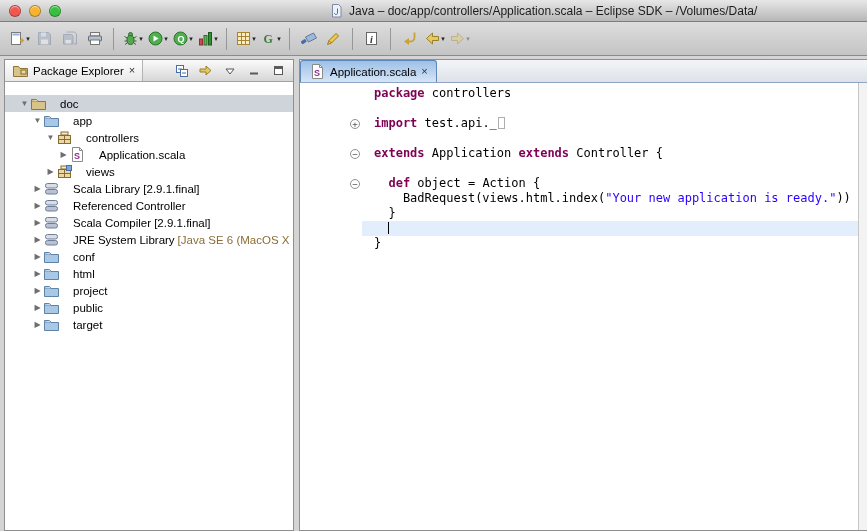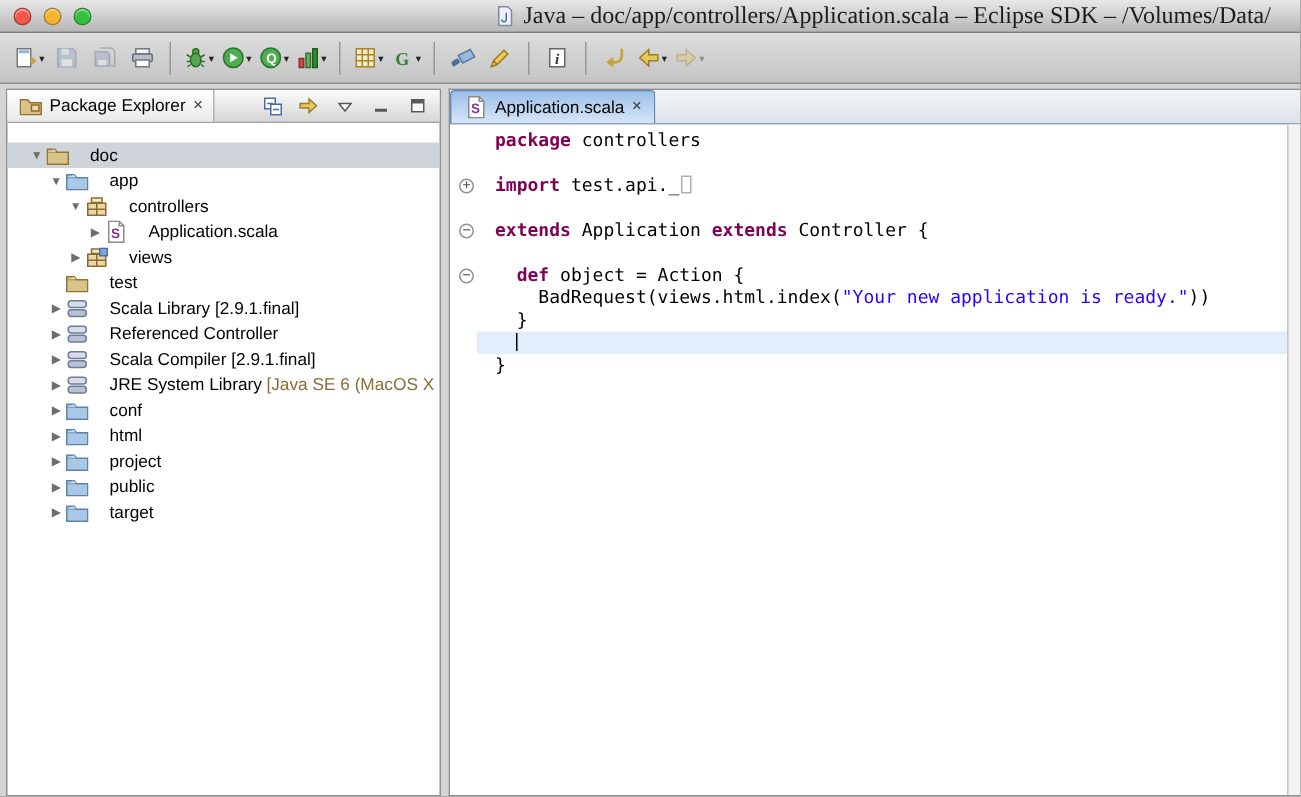--- a/index.html
+++ b/index.html
@@ -8,21 +8,21 @@
   .window{width:867px;height:531px;position:relative;background:#d4d4d4;overflow:hidden;outline:1px solid #666;}
 
   
   .titlebar{height:22px;background:linear-gradient(#e7e7e7,#b7b7b7);border-bottom:1px solid #7d7d7d;position:relative;}
   .traffic{position:absolute;left:9px;top:5px;display:flex;gap:8px;}
   .light{width:12px;height:12px;border-radius:50%;border:1px solid rgba(0,0,0,.3);box-shadow:inset 0 1px 1px rgba(255,255,255,.6);}
   .light-close{background:var(--close-light);}
   .light-minimize{background:var(--minimize-light);}
   .light-zoom{background:var(--zoom-light);}
   .title-wrap{position:absolute;left:328px;right:0;top:0;bottom:0;display:flex;align-items:center;gap:5px;overflow:hidden;white-space:nowrap;}
-  .title{font-size:16px;color:#1c1c1c;font-family:Liberation Serif, serif;}
+  .title{font-size:12px;color:#1c1c1c;}
 
   
   .toolbar{height:34px;background:linear-gradient(#dddddd,#c4c4c4);border-bottom:1px solid #8b8b8b;display:flex;align-items:center;padding:0 7px;}
   .tb-btn{height:26px;min-width:25px;border:none;background:transparent;display:inline-flex;align-items:center;justify-content:center;border-radius:3px;padding:0 2px;}
   .tb-btn.disabled{opacity:.38;}
   .tb-sep{width:1px;height:22px;background:#979797;margin:0 6px;flex:none;}
   .dd{font-size:7px;color:#222;margin-left:1px;}
 
   
   .main{position:absolute;top:57px;left:0;right:0;bottom:0;display:flex;padding:2px 0 0 4px;}
@@ -41,21 +41,21 @@
   .icon{display:inline-flex;width:16px;height:16px;align-items:center;justify-content:center;flex:none;}
   .t-label{margin-left:14px;color:#000;}
   .t-dec{color:var(--decoration-text);margin-left:3px;}
   .sash{width:5px;flex:none;}
 
   
   .editor{flex:1;display:flex;flex-direction:column;border:1px solid #8f8f8f;border-right:none;background:#fff;min-width:0;}
   .etabs{height:23px;flex:none;background:linear-gradient(#f3f5f8,#dde2e9);border-bottom:1px solid #8ea6c4;display:flex;align-items:flex-end;}
   .etab{height:22px;display:flex;align-items:center;gap:5px;padding:0 8px;background:linear-gradient(var(--selected-tab-top),var(--selected-tab-bottom));border:1px solid #5f87b8;border-bottom:none;border-top-left-radius:3px;border-top-right-radius:3px;font-size:11.5px;color:#000;}
   .ebody{flex:1;display:flex;min-height:0;}
-  .code{flex:1;font-family:"DejaVu Sans Mono",monospace;font-size:12px;line-height:15px;padding-top:3px;overflow:hidden;min-width:0;}
+  .code{flex:1;font-family:"DejaVu Sans Mono",monospace;font-size:12px;line-height:15px;padding-top:3px;overflow:hidden;min-width:0;padding-left:44px;}
   .line{height:15px;display:flex;}
   .fold{width:18px;flex:none;display:flex;align-items:center;justify-content:flex-end;padding-right:2px;}
   .fold-glyph{width:10px;height:10px;border:1px solid #919191;border-radius:50%;font-size:9px;line-height:8px;text-align:center;color:#555;background:#fff;}
   .txt{flex:1;padding-left:12px;white-space:pre;line-height:15px;}
   .line.current .txt{background:var(--current-line);}
   .kw{color:var(--keyword);font-weight:bold;}
   .str{color:var(--string);}
   .pl{color:var(--plain);}
   .caret{display:inline-block;width:1px;height:12px;background:#000;vertical-align:middle;margin-bottom:2px;}
   .ghost-box{display:inline-block;width:7px;height:12px;border:1px solid #aeaeae;vertical-align:middle;margin-left:1px;margin-bottom:2px;}
@@ -337,30 +337,20 @@
               <svg width="15" height="14" viewBox="0 0 15 14">
                 <rect x="4" y="1" width="7" height="3" fill="#f5ecd0" stroke="#8a6b2d"></rect>
                 <rect x="1.5" y="4.5" width="12" height="8" fill="#ead9a6" stroke="#8a6b2d"></rect>
                 <path d="M1.5 8.5h12M7.5 4.5v8" stroke="#8a6b2d"></path>
                 <rect x="9.5" y=".5" width="5" height="5" fill="#7da7d9" stroke="#4a6da8"></rect>
               </svg>
             </span>
             <span class="t-label">views</span>
           </div>
           <div class="tree-row" style="padding-left: 27px;">
-            <span class="arrow"></span>
-            <span class="icon">
-              <svg width="15" height="13" viewBox="0 0 15 13">
-                <path d="M.5 2.5h5l1.5 2h7.5v8H.5z" fill="#d8c488" stroke="#8f7537"></path>
-                <path d="M.5 4.5h6.5l-1.5-2" fill="#e8dbae" stroke="#8f7537" stroke-width=".5"></path>
-              </svg>
-            </span>
-            <span class="t-label">test</span>
-          </div>
-          <div class="tree-row" style="padding-left: 27px;">
             <span class="arrow">▶</span>
             <span class="icon">
               <svg width="15" height="14" viewBox="0 0 15 14">
                 <rect x="1.5" y="1.5" width="12" height="4.5" rx="2" fill="#d8dde8" stroke="#6e7c96"></rect>
                 <rect x="1.5" y="7.5" width="12" height="4.5" rx="2" fill="#b9c2d4" stroke="#6e7c96"></rect>
               </svg>
             </span>
             <span class="t-label">Scala Library [2.9.1.final]</span>
           </div>
           <div class="tree-row" style="padding-left: 27px;">

